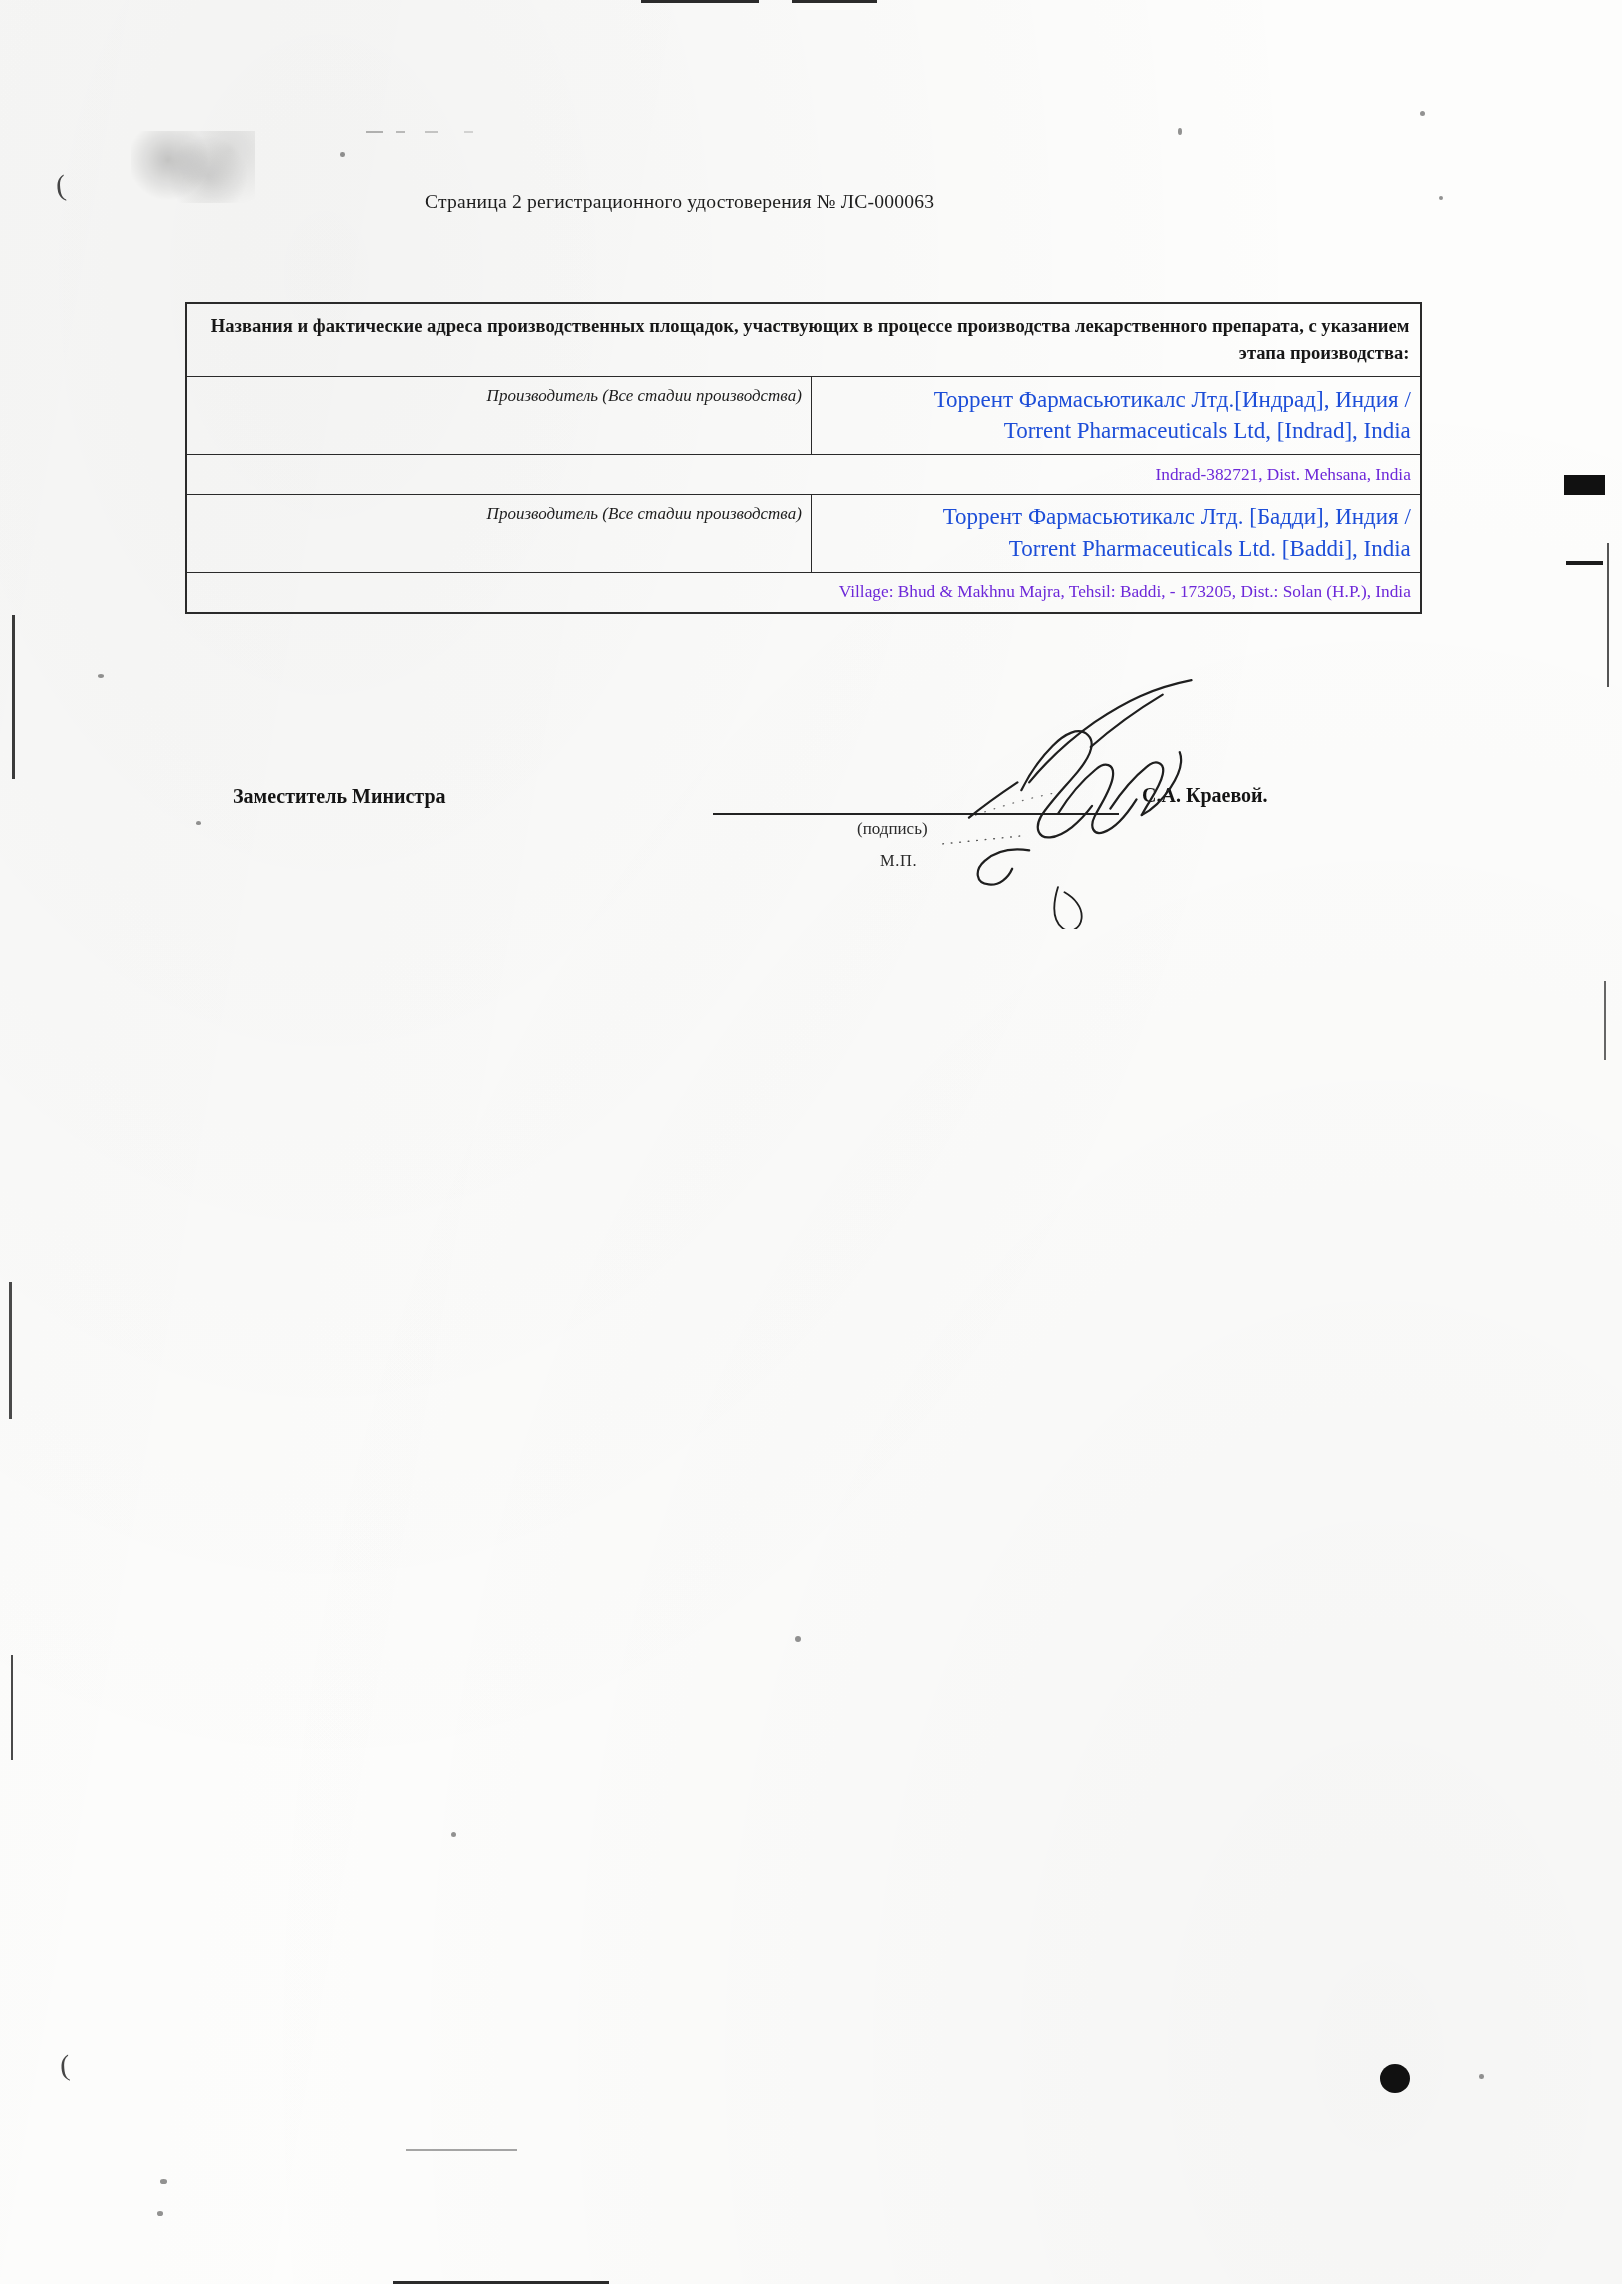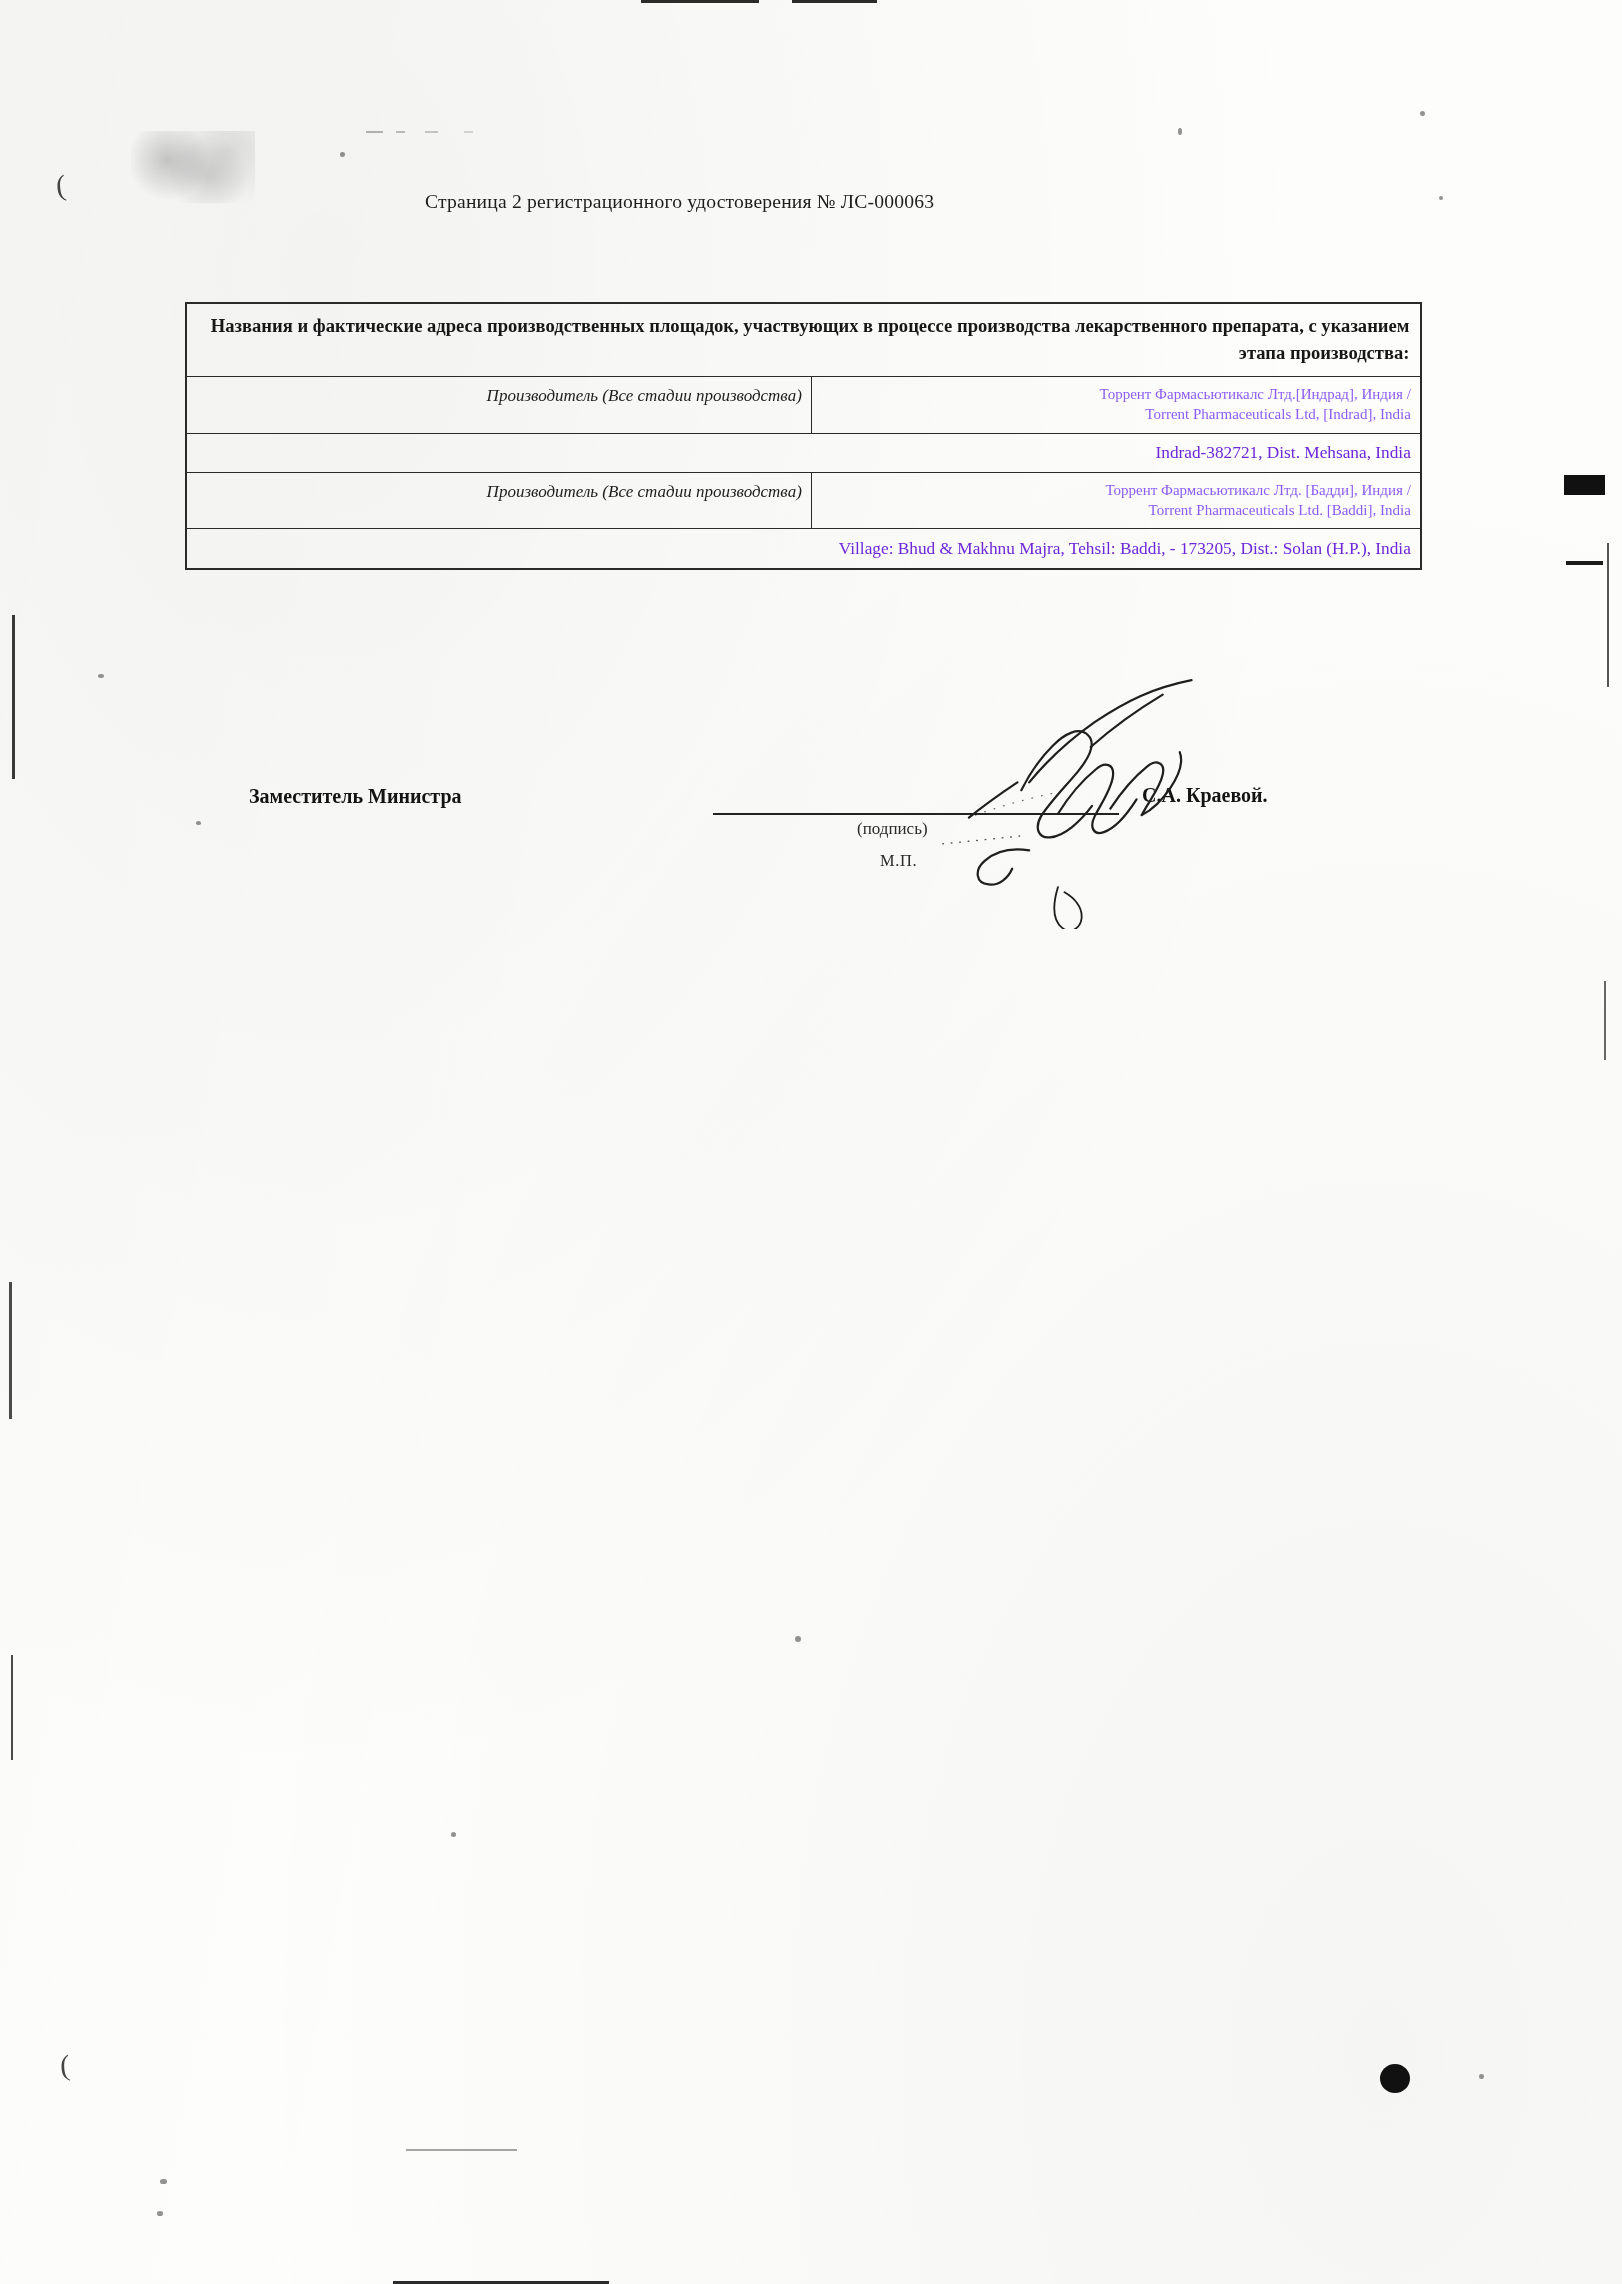--- a/index.html
+++ b/index.html
@@ -134,39 +134,39 @@
     border-right: 1.3px solid #2a2a2a;
     font-style: italic;
     font-size: 17px;
     line-height: 1.35;
     color: #1d1d1d;
   }
   .cell-right {
     flex: 1;
     box-sizing: border-box;
     padding: 6.5px 9.2px 7.9px 10.5px;
-    font-size: 15px;
+    font-size: 23px;
     line-height: 1.36;
-    color: #8b5cf6;
+    color: #1d4ed8;
   }
   .cell-full {
     width: 100%;
     box-sizing: border-box;
     padding: 7.2px 9.2px 7.9px 10.5px;
     font-size: 17.3px;
     line-height: 1.36;
     color: #6d28d9;
   }
   .ru-line { display: block; }
   .en-line { display: block; }
 
   
   .sig-label {
     position: absolute;
-    left: 249px;
+    left: 233px;
     top: 785px;
     font-size: 20px;
     font-weight: bold;
     color: #141414;
     white-space: nowrap;
   }
   .sig-name {
     position: absolute;
     left: 1142px;
     top: 784px;

